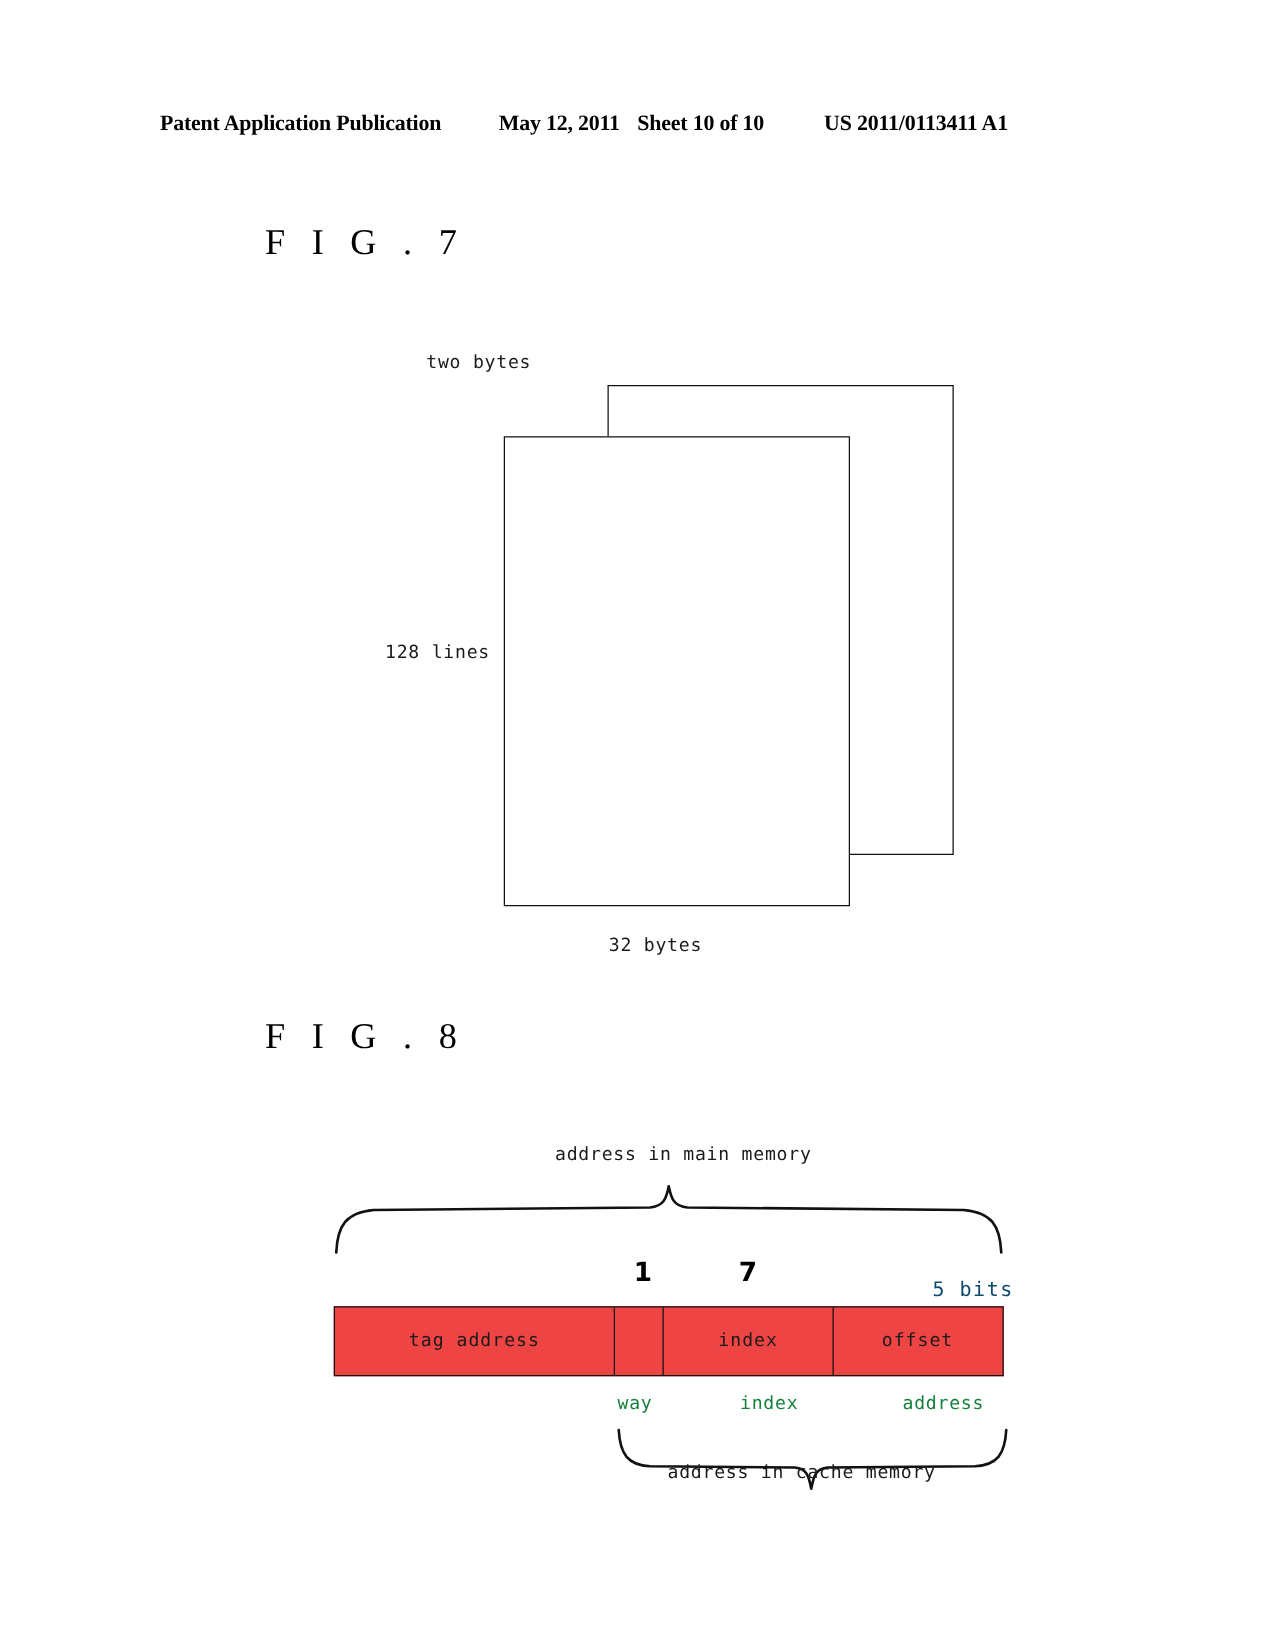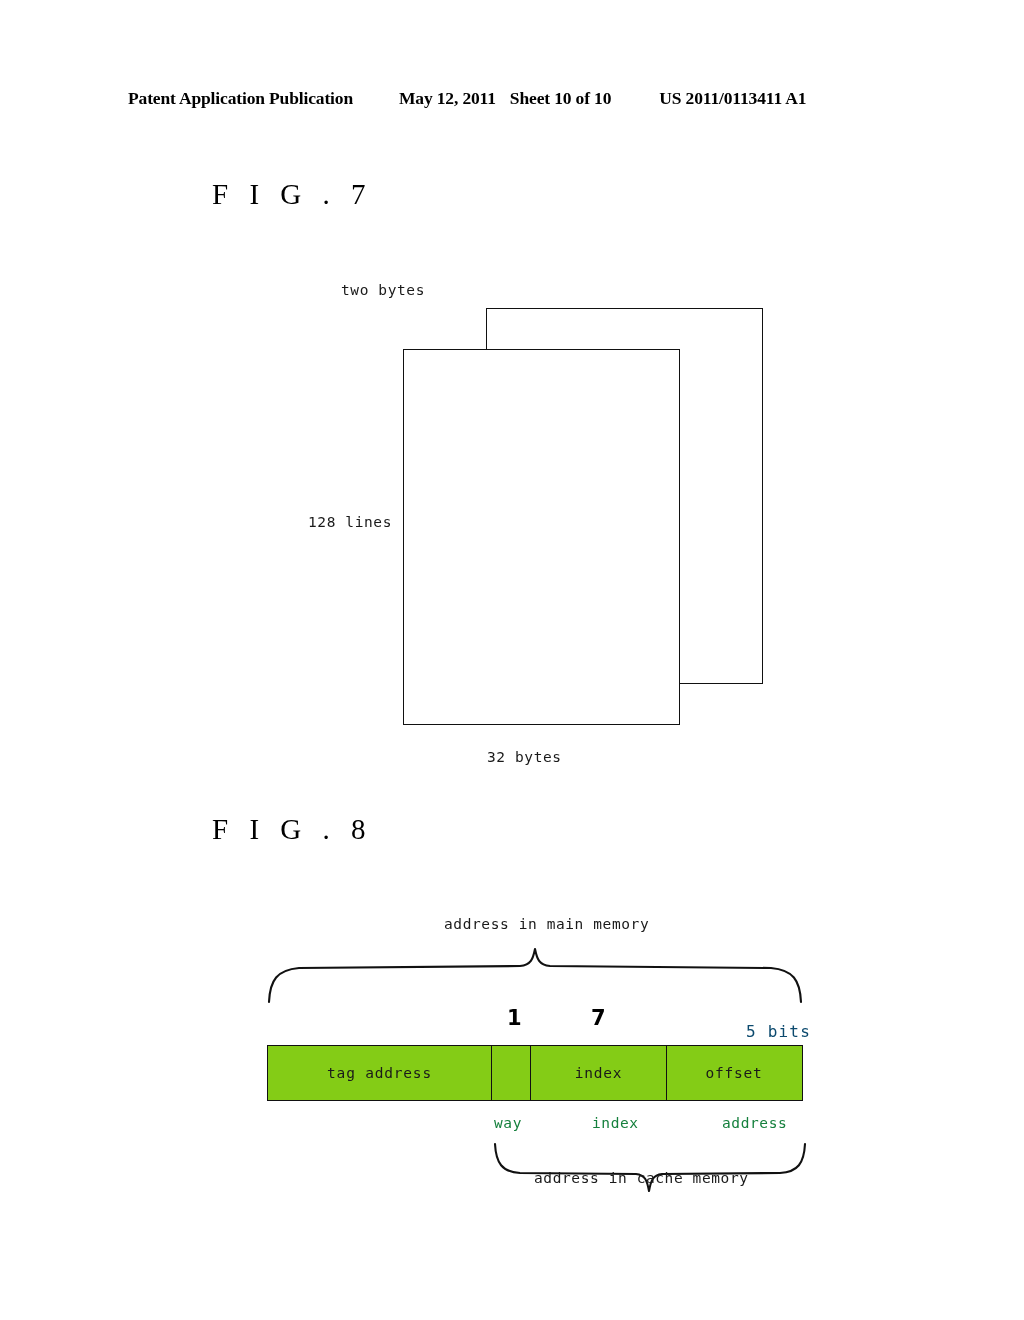--- a/index.html
+++ b/index.html
@@ -127,21 +127,21 @@
   
   #addr-table {
     position: absolute;
     left: 267px;
     top: 1045px;
     width: 536px;
     height: 56px;
     border: 1.7px solid #111111;
     box-sizing: border-box;
     display: flex;
-    background: #84cc16;
+    background: #ef4444;
   }
   #addr-table .cell {
     box-sizing: border-box;
     display: flex;
     align-items: center;
     justify-content: center;
     border-right: 1.7px solid #111111;
     height: 100%;
     font-family: "DejaVu Sans Mono", "Liberation Mono", monospace;
     font-size: 14.5px;

